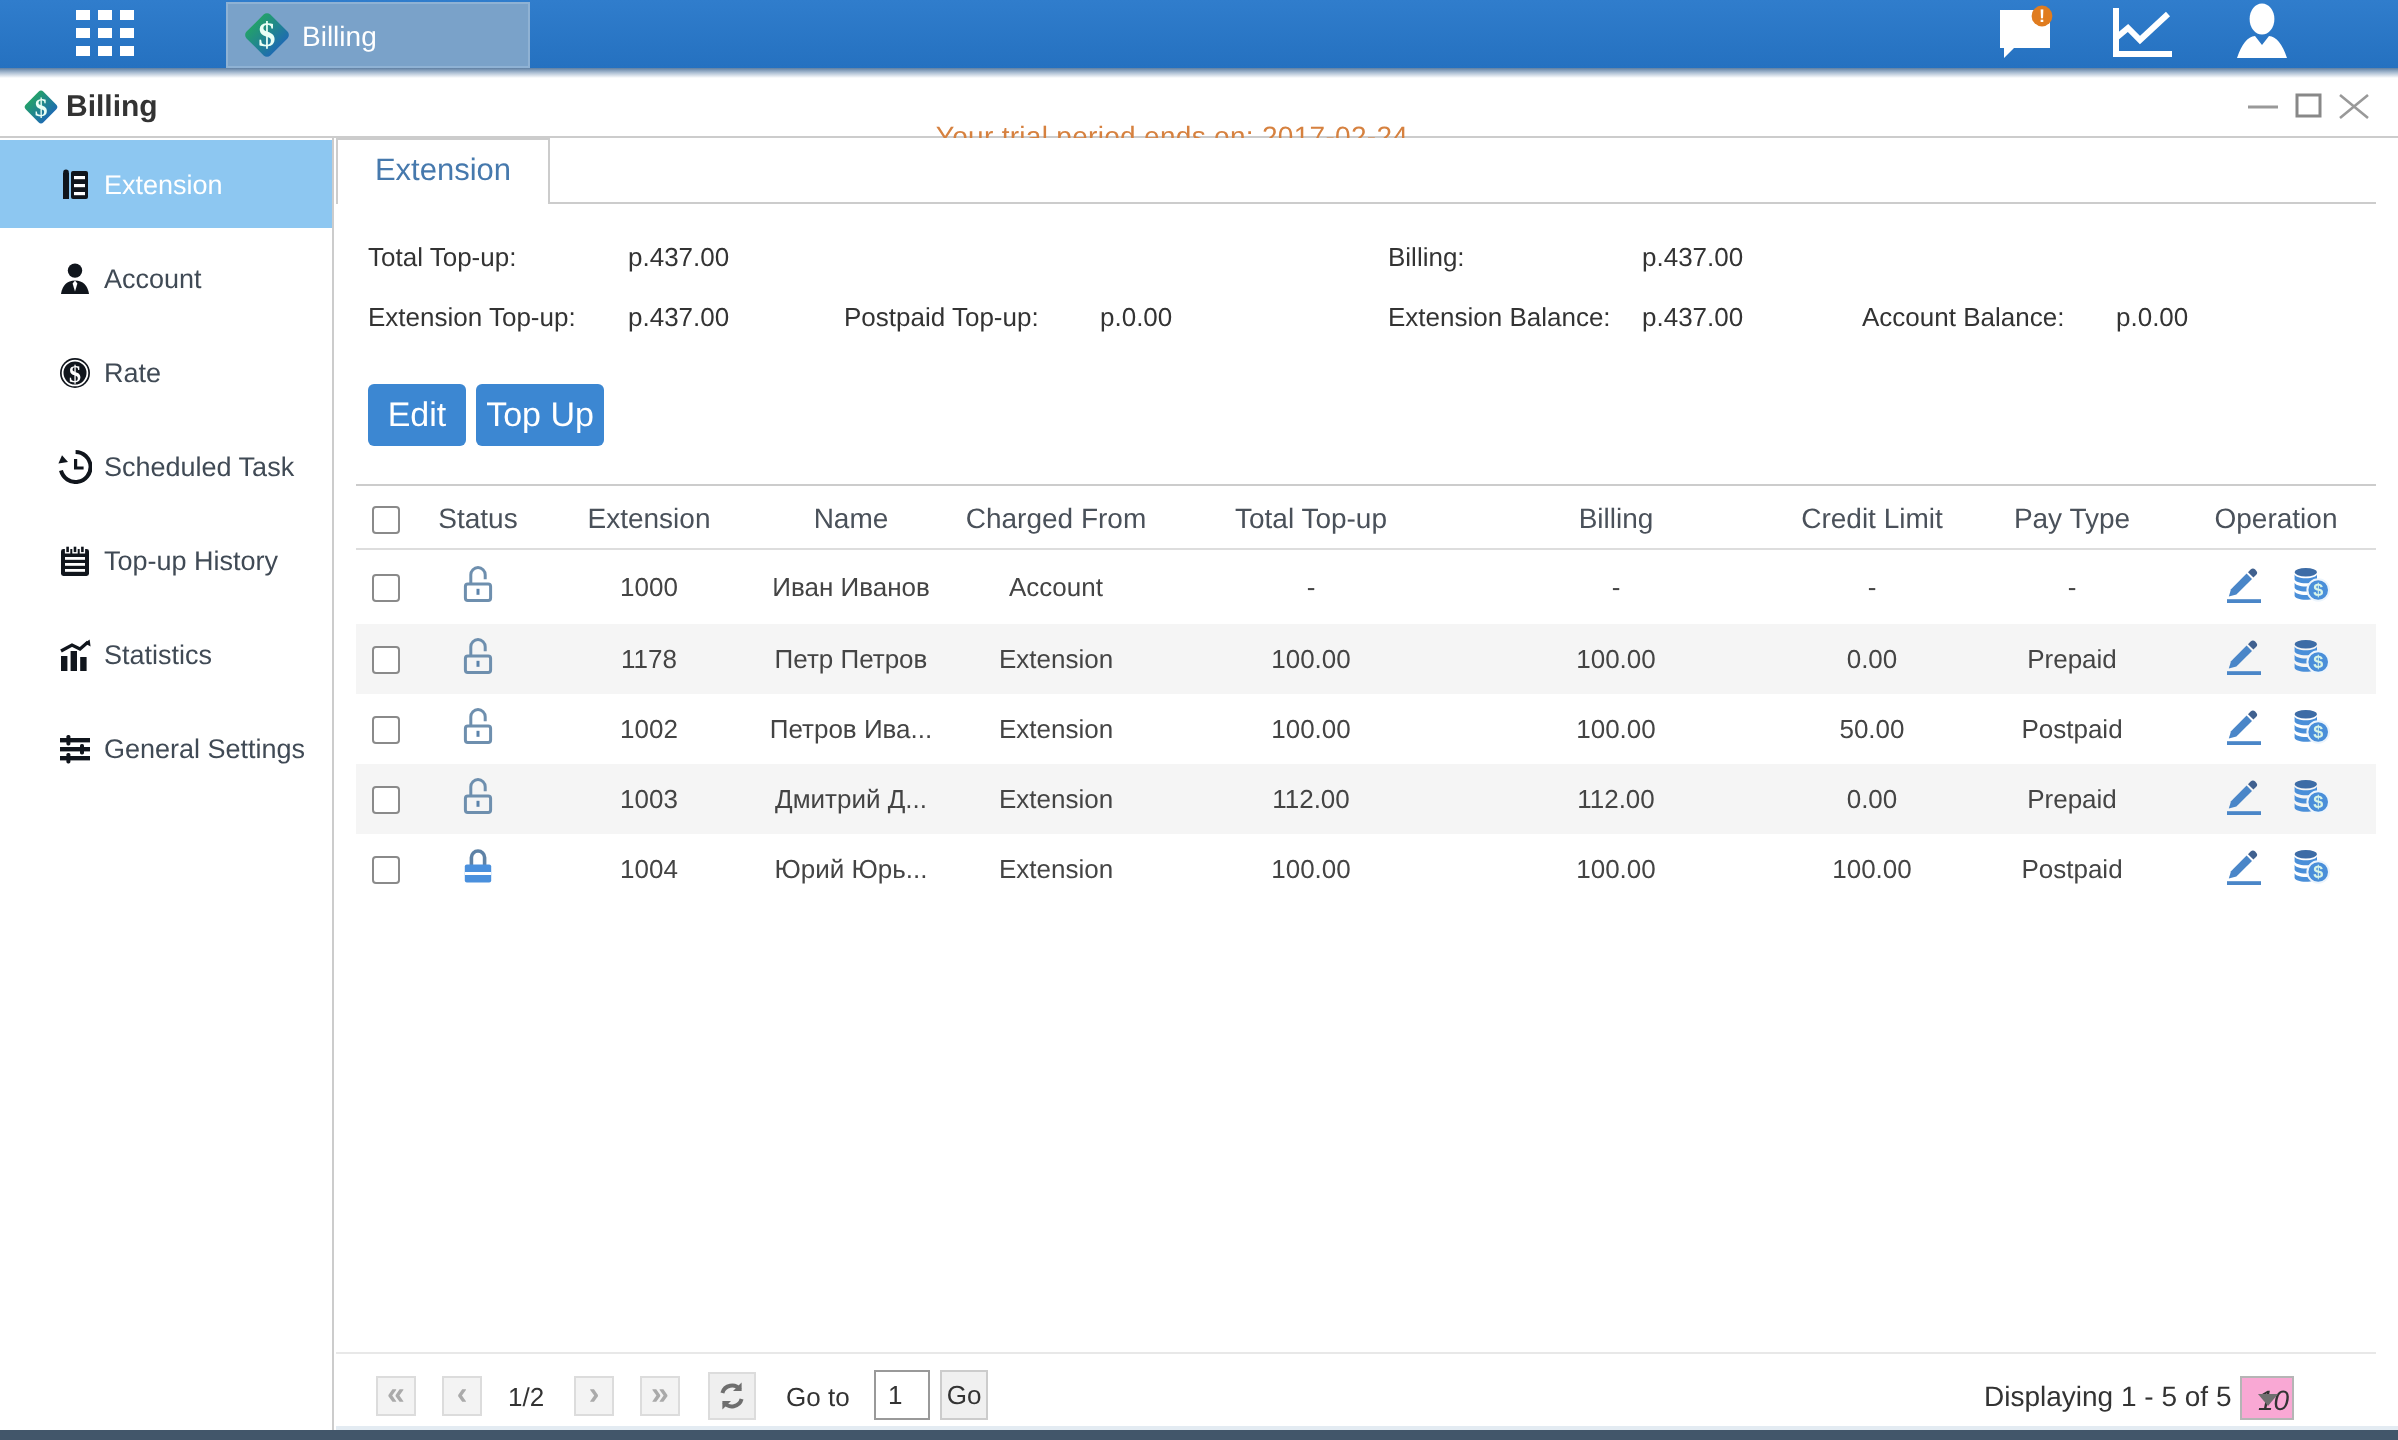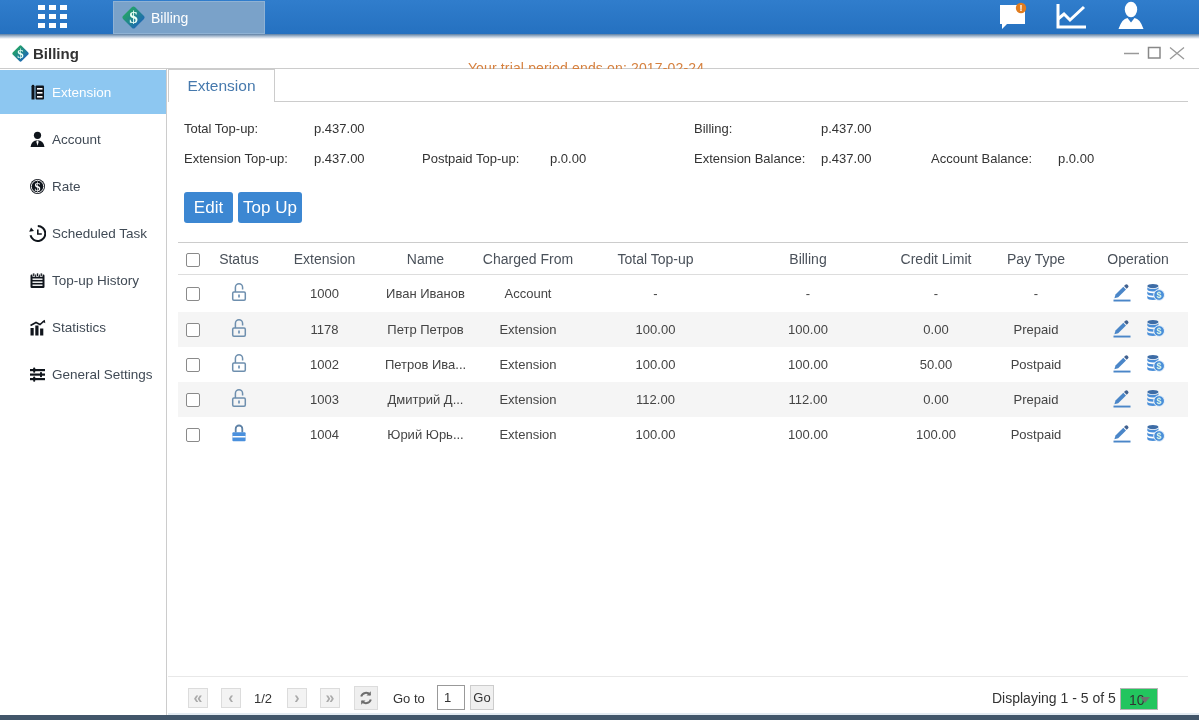--- a/index.html
+++ b/index.html
@@ -50,21 +50,21 @@
 .tbl tr.alt td { background:#f5f5f5; }
 .cb { display:inline-block; width:14px; height:14px; border:1px solid #8a8a8a; border-radius:2px; background:#fff; vertical-align:middle; }
 
 
 .pagbar { position:absolute; left:0; top:607px; width:1020px; height:39px; border-top:1px solid #e8e8e8; }
 .pbtn { position:absolute; top:11px; width:20px; height:20px; background:#f3f3f3; border:1px solid #dcdcdc; color:#aaa; text-align:center; line-height:17px; font-size:16px; font-weight:bold; }
 .ptxt { position:absolute; top:14px; font-size:13px; color:#333; }
 .pinput { position:absolute; left:269px; top:8px; width:28px; height:25px; border:1px solid #999; font-size:13px; padding-left:6px; line-height:23px; background:#fff; color:#333; }
 .gobtn { position:absolute; left:302px; top:8px; width:24px; height:25px; background:#f0f0f0; border:1px solid #ccc; text-align:center; line-height:23px; font-size:13px; color:#333; }
 .disp { position:absolute; left:824px; top:13px; font-size:14px; color:#333; }
-.combo { position:absolute; left:952px; top:11px; width:38px; height:22px; border:1px solid #b5b5b5; background:#22c55e; }
+.combo { position:absolute; left:952px; top:11px; width:27px; height:22px; border:1px solid #b5b5b5; background:#f9a8d4;font-style:italic; }
 .combo .v { position:absolute; left:8px; top:3px; font-size:14px; color:#333; }
 .combo .ar { position:absolute; right:7px; top:8px; width:0; height:0; border-left:5.5px solid transparent; border-right:5.5px solid transparent; border-top:6.5px solid #6f6f6f; }
 
 .footbar { position:absolute; left:0; top:715px; width:1199px; height:5px; background:#42566a; }
 </style>
 </head>
 <body>
 <div id="page">
 
   <div class="topbar"></div>

